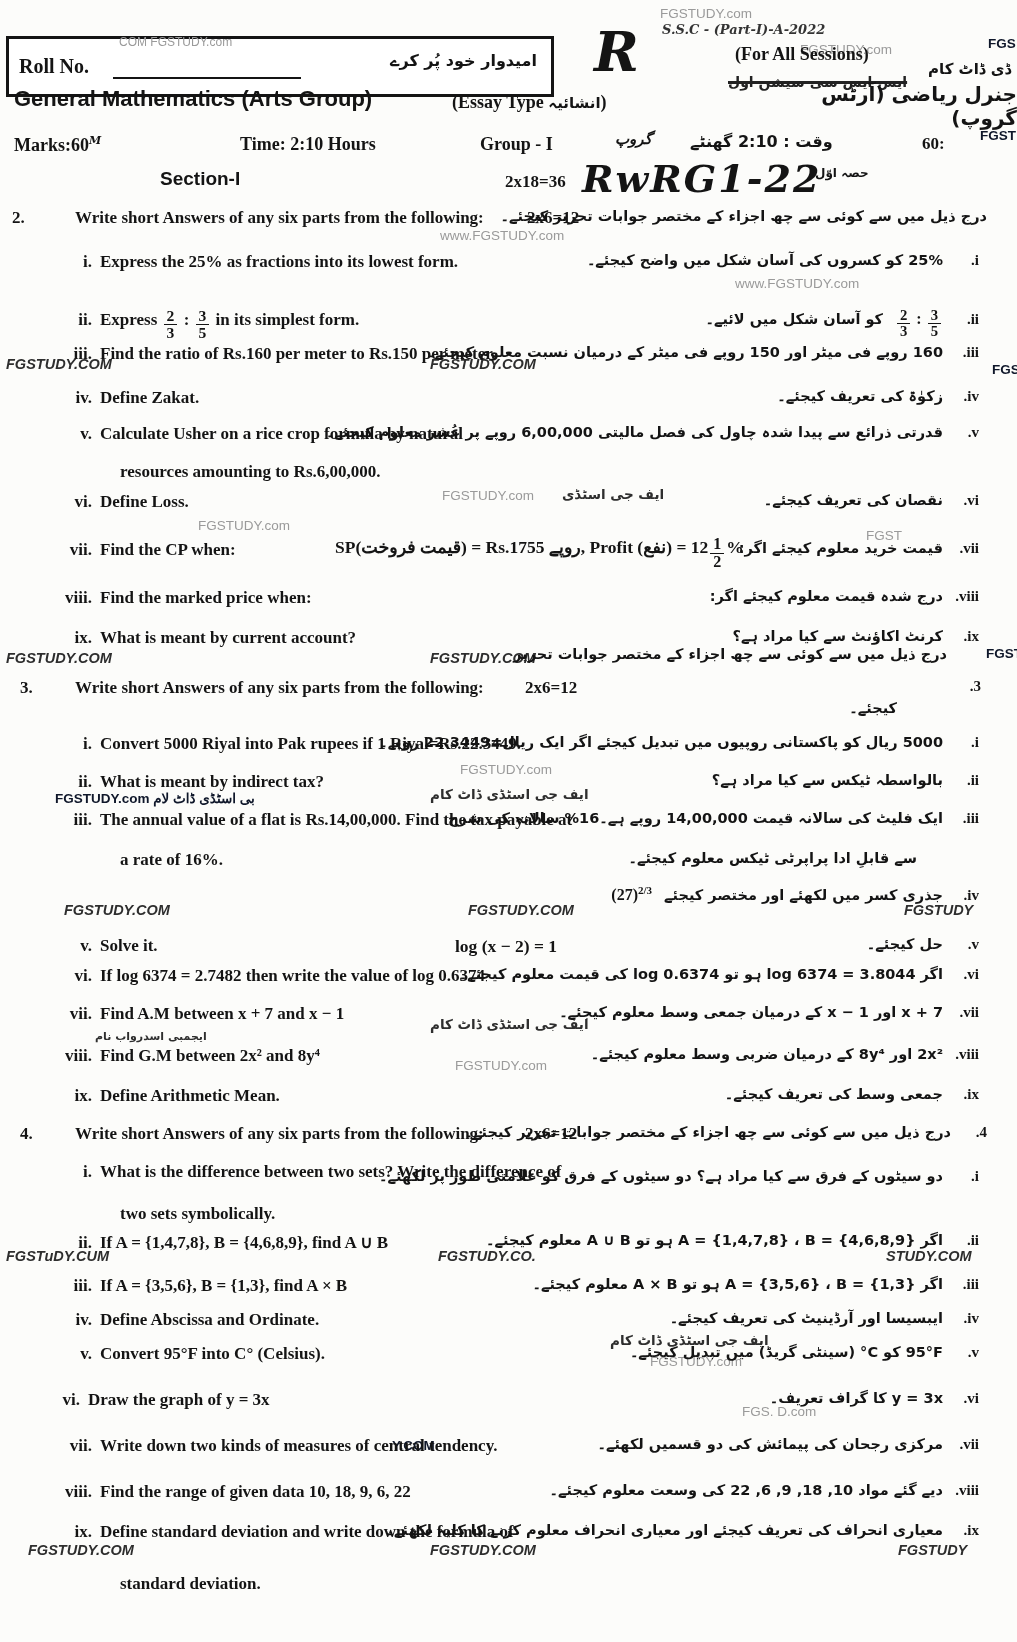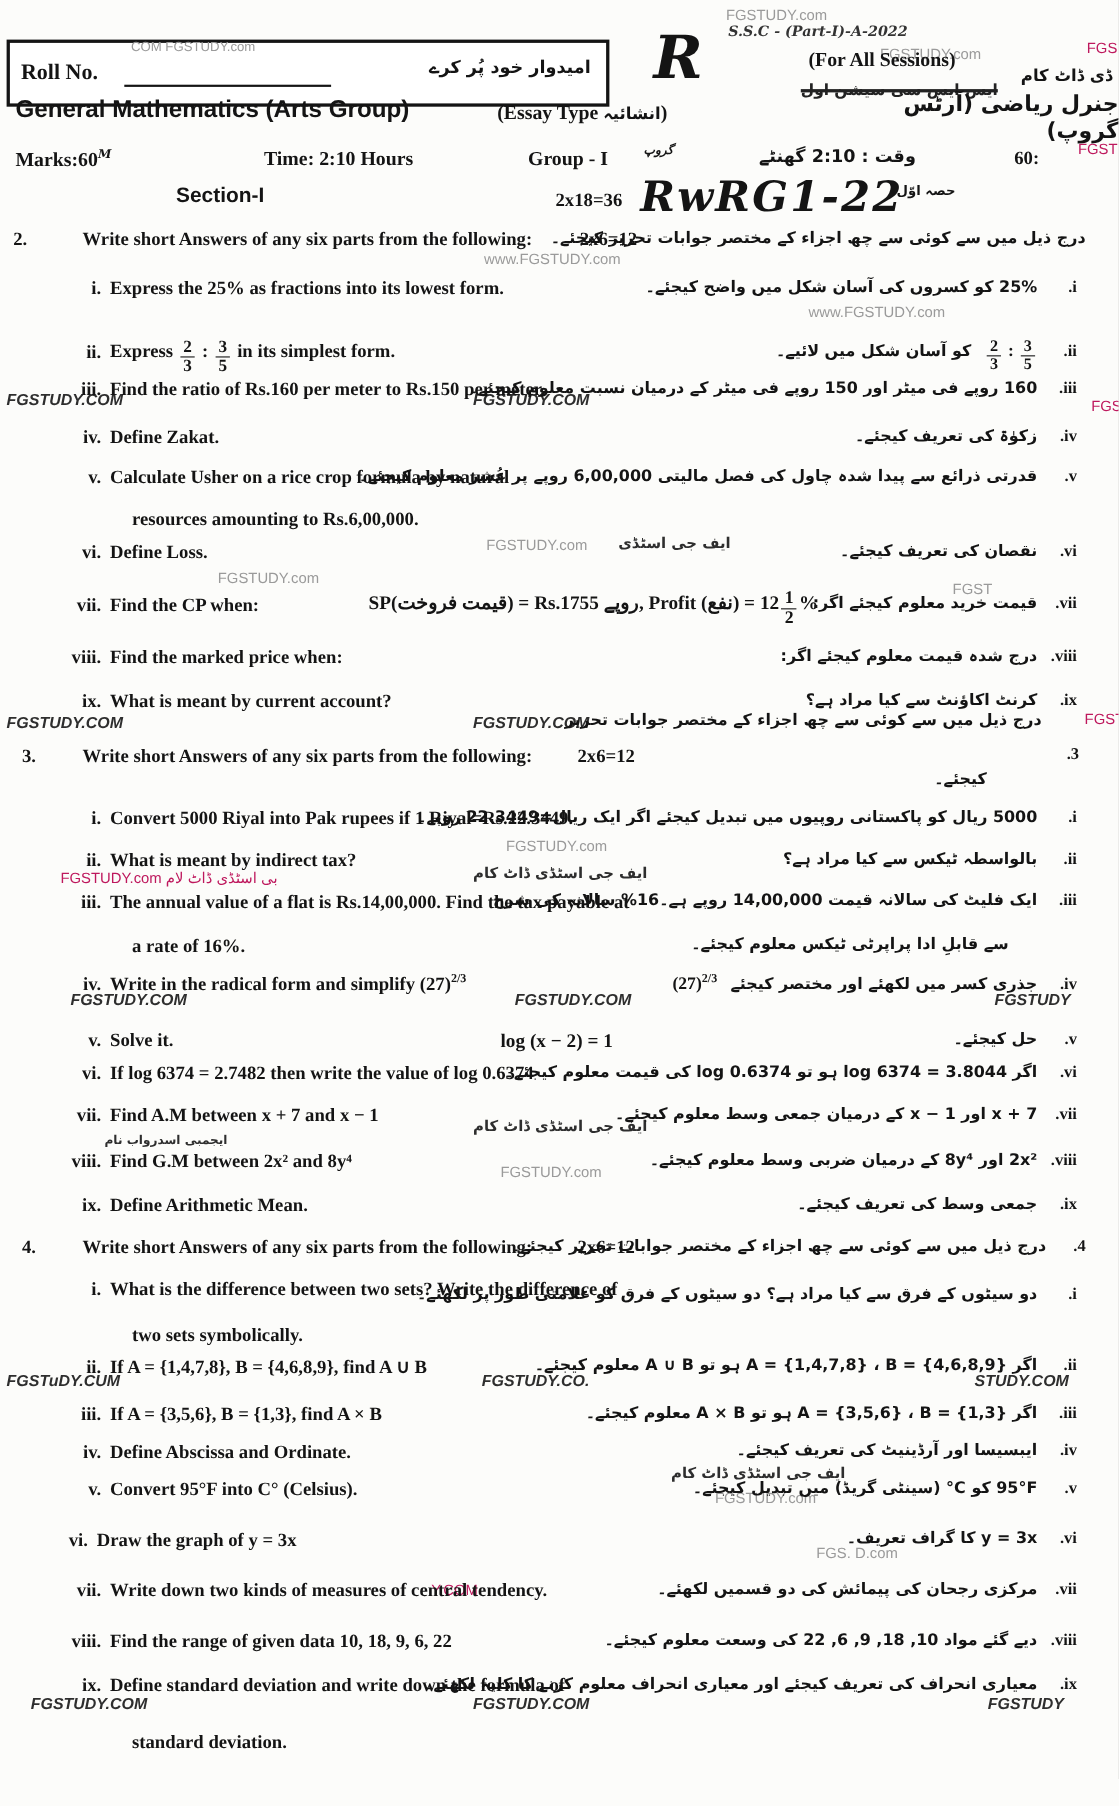--- a/index.html
+++ b/index.html
@@ -10,21 +10,21 @@
   .ur{position:absolute;right:0;direction:rtl;white-space:nowrap;display:flex;align-items:baseline;gap:12px;padding-right:38px;font-family:"DejaVu Sans",sans-serif;font-weight:bold;font-size:14.5px;}
   .urno{font-family:"Liberation Serif",serif;font-weight:bold;font-size:15px;min-width:24px;}
   .urmath{direction:ltr;unicode-bidi:embed;font-family:"Liberation Serif",serif;font-size:16px;font-weight:bold;}
   .formula{position:absolute;white-space:nowrap;font-family:"Liberation Serif",serif;font-weight:bold;font-size:17.5px;direction:ltr;}
   .frac{display:inline-flex;flex-direction:column;align-items:center;line-height:1.05;font-size:0.92em;vertical-align:middle;margin:0 2px;transform:translateY(4px);}
   .fn{border-bottom:1.7px solid #141414;padding:0 3px;}
   .fd{padding:0 3px;}
   sup.sp{font-size:11px;font-weight:bold;}
   .row{position:absolute;left:0;width:1017px;height:26px;}
   .wm{position:absolute;color:#9a9a9a;font-family:"Liberation Sans",sans-serif;font-size:13.5px;white-space:nowrap;}
-  .wmd{color:#be185d;font-weight:normal;}
+  .wmd{color:#0f172a;font-weight:bold;}
   .wmi{color:#2e2e2e;font-weight:bold;font-style:italic;font-size:14.5px;}
   .wmu{color:#2e2e2e;font-weight:bold;font-family:"DejaVu Sans",sans-serif;}
   .hand{font-family:"DejaVu Serif",serif;font-style:italic;font-weight:bold;}
   .rollbox{position:absolute;left:6px;top:36px;width:542px;height:55px;border:3px solid #141414;background:#fff;}
   .sans{font-family:"Liberation Sans",sans-serif;font-weight:bold;}
   .urh{font-family:"DejaVu Sans",sans-serif;font-weight:bold;direction:rtl;}
   .strike{text-decoration:line-through;text-decoration-thickness:3px;}
 </style>
 </head>
 <body>
@@ -85,21 +85,21 @@
   <div class="en sans" style="top:86px;left:14px;font-size:22px">General Mathematics (Arts Group)</div>
   <div class="en" style="top:92px;left:452px;font-size:18px">
     <span>(Essay Type</span>
     <span class="urh" style="font-size:15px">انشائیہ</span><span>)</span>
   </div>
   <div class="urh" style="position:absolute;top:82px;left:788px;font-size:20px">جنرل ریاضی (آرٹس گروپ)</div>
 
   <div class="en" style="top:134px;left:14px;font-size:18px"><span>Marks:60</span><sup class="sp hand">M</sup></div>
   <div class="en" style="top:134px;left:240px;font-size:18px">Time: 2:10 Hours</div>
   <div class="en" style="top:134px;left:480px;font-size:18px">Group - I</div>
-  <div class="urh hand" style="position:absolute;top:130px;left:585px;font-size:11px">گروپ</div>
+  <div class="urh hand" style="position:absolute;top:130px;left:615px;font-size:15px">گروپ</div>
   <div class="urh" style="position:absolute;top:132px;left:690px;font-size:16px">وقت : 2:10 گھنٹے</div>
   <div class="en" style="top:134px;left:922px;font-size:17px">60:</div>
 
   <div class="en sans" style="top:168px;left:160px;font-size:19px">Section-I</div>
   <div class="en" style="top:172px;left:505px;font-size:17px">2x18=36</div>
   <div class="en hand" style="top:156px;left:582px;font-size:38px;letter-spacing:2px">RwRG1-22</div>
   <div class="urh" style="position:absolute;top:166px;left:815px;font-size:12px">حصہ اوّل</div>
 
   <div class="row" style="top:208px">
     <div class="en" style="left:12px"><span class="qno">2.</span></div>
@@ -253,21 +253,20 @@
       </div>
   </div>
   <div class="row" style="top:850px">
     <div class="en" style="left:120px">a rate of 16%.</div>
     <div class="ur" style="padding-right:100px">
         <span class="urtext">سے قابلِ ادا پراپرٹی ٹیکس معلوم کیجئے۔</span>
       </div>
   </div>
 
   <div class="row" style="top:884px">
-    <div class="en" style="left:52px"><span class="no">iv.</span><span>Write in the radical form and simplify</span> <span>(27)</span><sup class="sp">2/3</sup></div>
     <div class="ur">
         <span class="urno">iv.</span>
         <span class="urtext">جذری کسر میں لکھئے اور مختصر کیجئے</span>
         <span class="urmath"><span>(27)</span><sup class="sp">2/3</sup></span>
       </div>
   </div>
 
   <div class="row" style="top:936px">
     <div class="en" style="left:52px"><span class="no">v.</span><span>Solve it.</span></div>
     <div class="formula" style="left:455px">log (x − 2) = 1</div>

